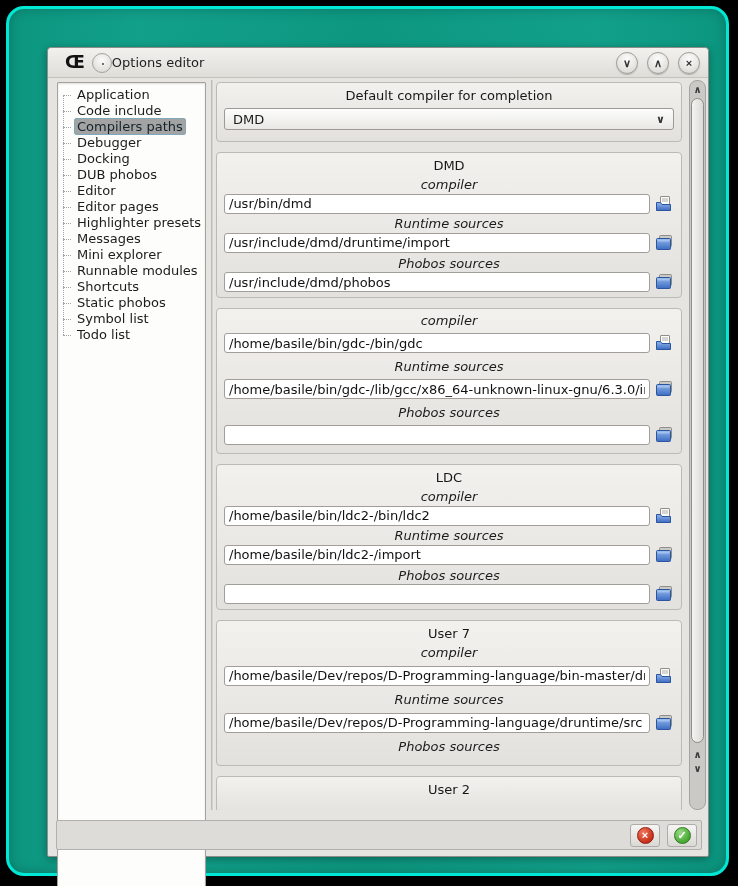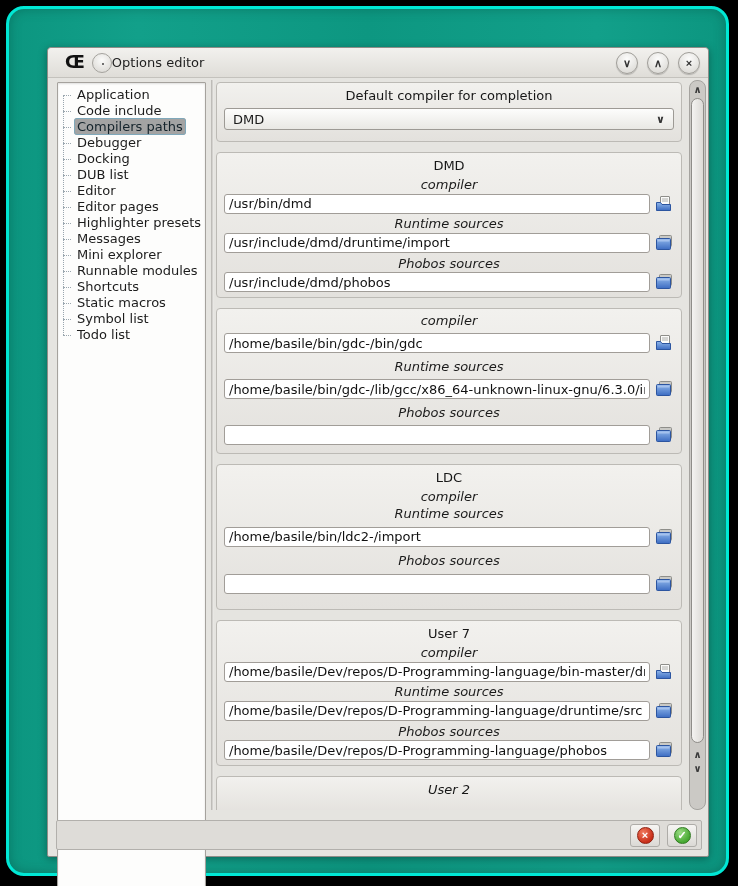--- a/index.html
+++ b/index.html
@@ -51,21 +51,21 @@
   .group-title{text-align:center;font-size:13px;color:#171717;height:20px;line-height:20px;}
   .field-label{text-align:center;font-size:13px;color:#1b1b1b;height:17px;line-height:17px;font-style:italic;}
   .field-row{display:flex;align-items:center;height:29px;margin-bottom:1px;}
   .path-input{flex:1;height:20px;border:1px solid #a19d98;border-radius:3px;background:#fff;
     font-family:"DejaVu Sans","Liberation Sans",sans-serif;font-size:13px;color:#111;
     padding:0 4px;outline:none;min-width:0;}
   .picker{width:21px;height:18px;margin-left:3px;display:flex;align-items:center;justify-content:center;
     background:none;border:none;padding:0;cursor:default;}
   .default-group{height:60px;}
   .compiler-group{height:146px;}
-  .stub-group{height:40px;font-style:italic;}
+  .stub-group{height:40px;}
   .combo{height:22px;margin-top:2px;border:1px solid #9d9a95;border-radius:3px;
     background:linear-gradient(#fdfdfc,#e9e8e4);display:flex;align-items:center;
     font-size:13px;color:#1a1a1a;padding:0 8px;cursor:default;}
   .combo .combo-value{flex:1;}
   .combo .chev{font-size:11px;color:#333;font-weight:700;}
 
   
   .vscroll{position:absolute;left:641px;top:32px;width:17px;height:730px;
     background:#cbc9c5;border:1px solid #a5a39f;border-radius:8px;}
   .vs-arrow{position:absolute;left:0;width:100%;text-align:center;font-size:10px;font-weight:700;color:#3a3a3a;line-height:12px;cursor:default;}
@@ -130,29 +130,29 @@
       </div>
     </div>
 
     <div class="tree">
       <ul>
         <li><span>Application</span></li>
         <li><span>Code include</span></li>
         <li class="selected"><span>Compilers paths</span></li>
         <li><span>Debugger</span></li>
         <li><span>Docking</span></li>
-        <li><span>DUB list</span></li>
+        <li><span>DUB phobos</span></li>
         <li><span>Editor</span></li>
         <li><span>Editor pages</span></li>
         <li><span>Highlighter presets</span></li>
         <li><span>Messages</span></li>
         <li><span>Mini explorer</span></li>
         <li><span>Runnable modules</span></li>
         <li><span>Shortcuts</span></li>
-        <li><span>Static macros</span></li>
+        <li><span>Static phobos</span></li>
         <li><span>Symbol list</span></li>
         <li><span>Todo list</span></li>
       </ul>
     </div>
 
     <div class="splitter"></div>
 
     <div class="panel">
 
       <section class="group default-group">
@@ -220,20 +220,28 @@
               <svg viewBox="0 0 16 16" width="18" height="16">
                 <use href="#icon-folder"></use>
               </svg>
             </button>
         </div>
       </section>
 
       <section class="group compiler-group">
         <div class="group-title">LDC</div>
         <div class="field-label">compiler</div>
+        <div class="field-row">
+          <input class="path-input" type="text" value="/home/basile/bin/ldc2-/bin/ldc2" style="">
+          <button class="picker">
+              <svg viewBox="0 0 16 16" width="18" height="16">
+                <use href="#icon-file"></use>
+              </svg>
+            </button>
+        </div>
         <div class="field-label">Runtime sources</div>
         <div class="field-row">
           <input class="path-input" type="text" value="/home/basile/bin/ldc2-/import" style="">
           <button class="picker">
               <svg viewBox="0 0 16 16" width="18" height="16">
                 <use href="#icon-folder"></use>
               </svg>
             </button>
         </div>
         <div class="field-label">Phobos sources</div>
@@ -261,28 +269,20 @@
         <div class="field-label">Runtime sources</div>
         <div class="field-row">
           <input class="path-input" type="text" value="/home/basile/Dev/repos/D-Programming-language/druntime/src" style="">
           <button class="picker">
               <svg viewBox="0 0 16 16" width="18" height="16">
                 <use href="#icon-folder"></use>
               </svg>
             </button>
         </div>
         <div class="field-label">Phobos sources</div>
-        <div class="field-row">
-          <input class="path-input" type="text" value="/home/basile/Dev/repos/D-Programming-language/phobos" style="">
-          <button class="picker">
-              <svg viewBox="0 0 16 16" width="18" height="16">
-                <use href="#icon-folder"></use>
-              </svg>
-            </button>
-        </div>
       </section>
 
       <section class="group stub-group">
         <div class="group-title">User 2</div>
       </section>
 
     </div>
 
     <div class="vscroll">
       <div class="vs-arrow vs-up">∧</div>

